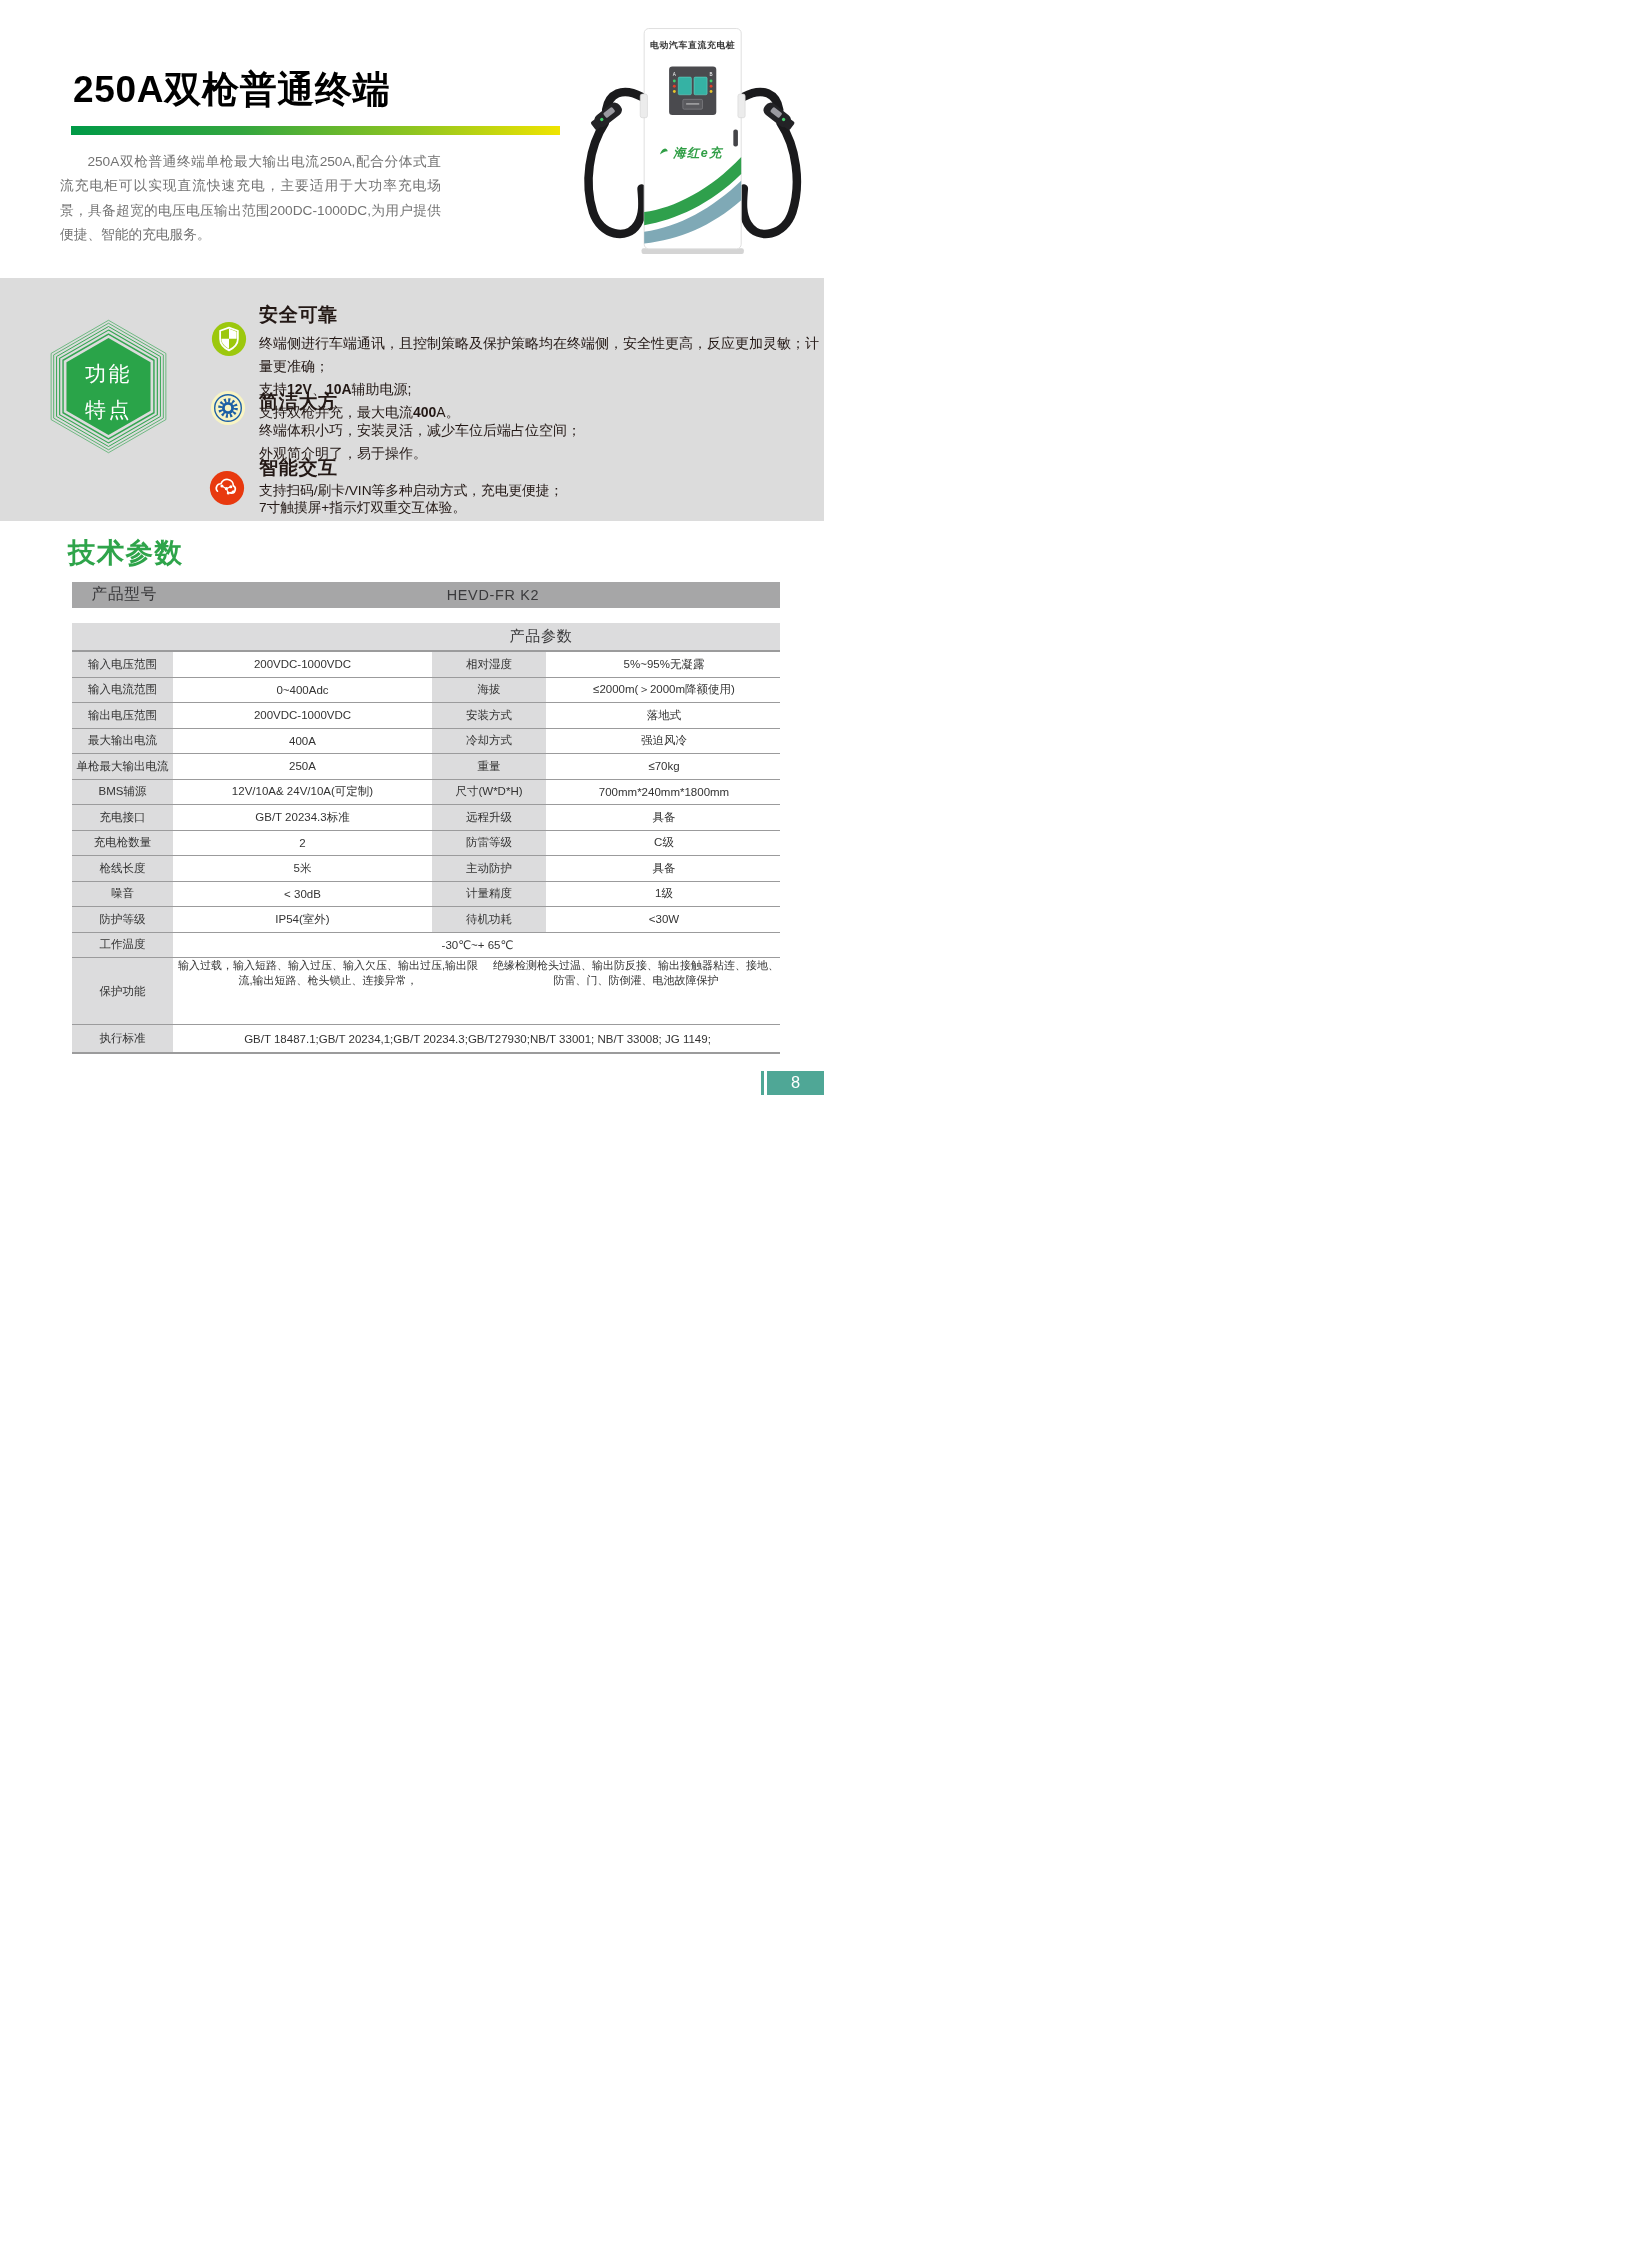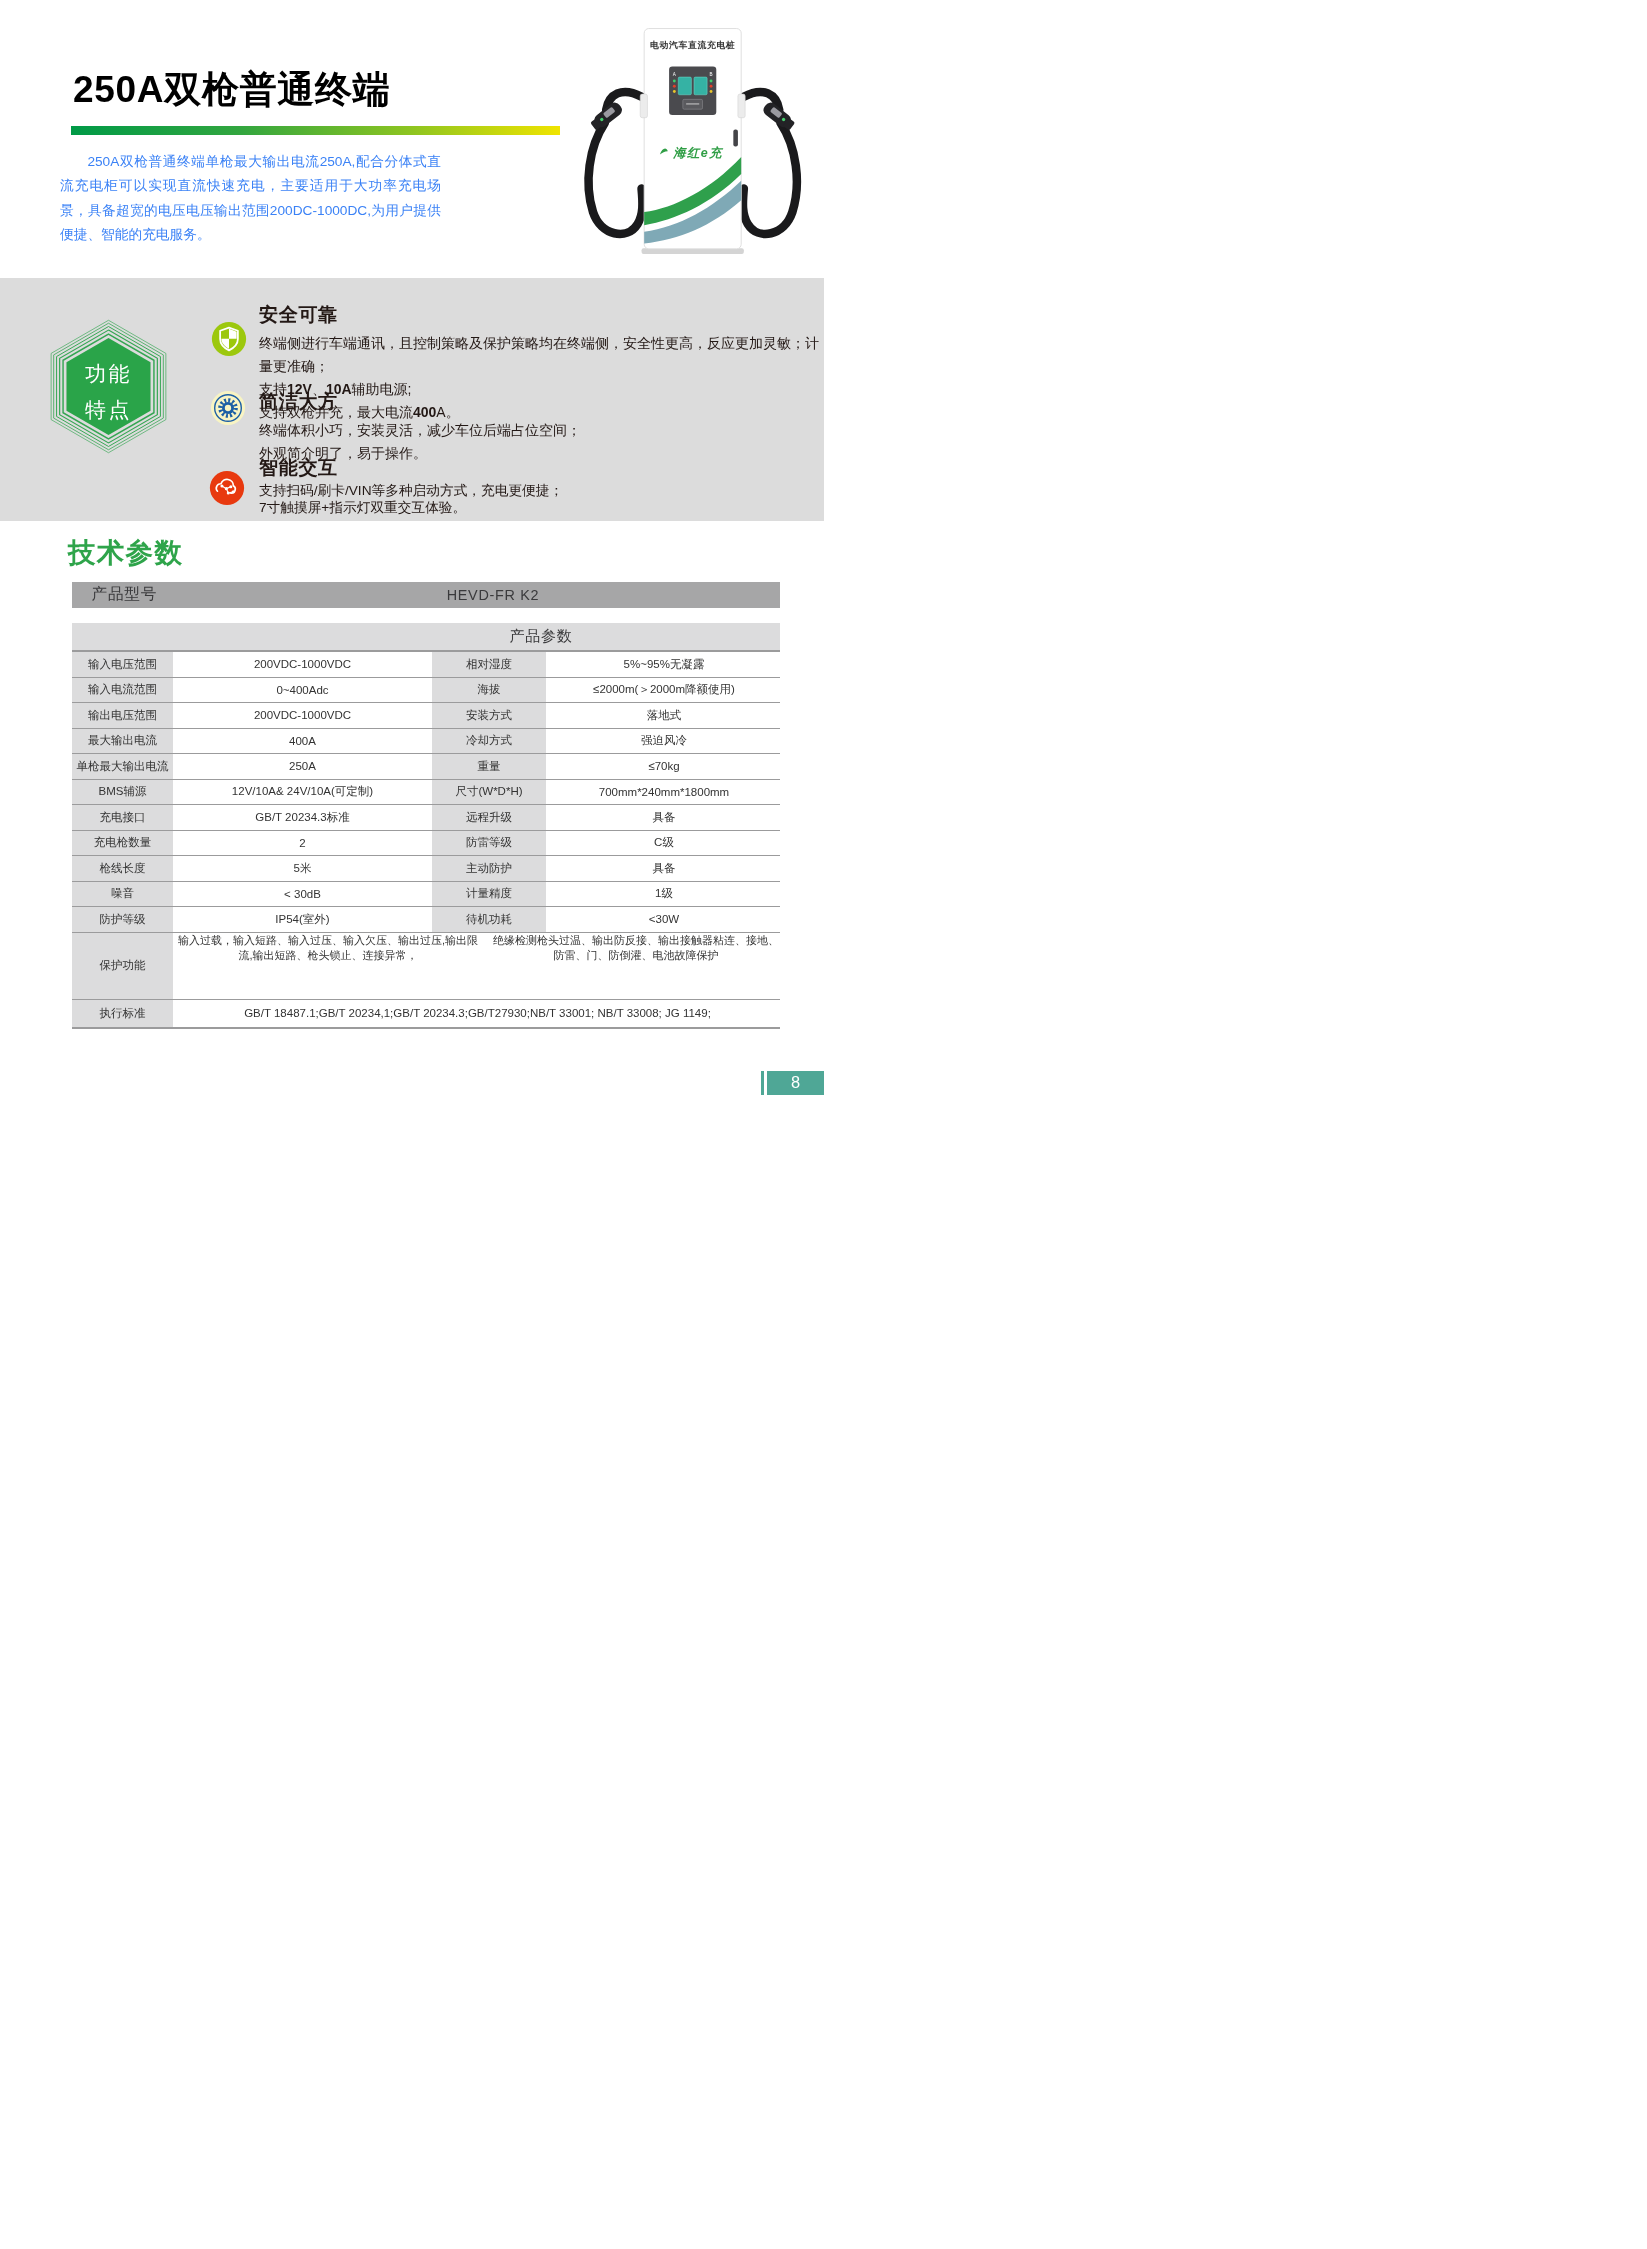--- a/index.html
+++ b/index.html
@@ -5,21 +5,21 @@
   html,body{margin:0;padding:0;background:#fff;}
   .page{position:relative;width:824px;height:1125px;background:#ffffff;overflow:hidden;
         font-family:"Liberation Sans","DejaVu Sans",sans-serif;color:#231815;}
 
   
   .main-title{position:absolute;left:73px;top:71px;font-size:37px;line-height:1;
               font-weight:800;color:#000000;letter-spacing:0.7px;white-space:nowrap;}
   .title-bar{position:absolute;left:71px;top:126px;width:489px;height:8.5px;
              background:linear-gradient(90deg,#009a47 0%,#33a63f 35%,#8fc520 70%,#f0e400 100%);}
   .intro{position:absolute;left:60px;top:136px;width:381px;font-size:13.7px;line-height:24.5px;
-         text-align:justify;text-indent:2em;color:#3b82f6;}
+         text-align:justify;text-indent:2em;color:#737373;}
 
   
   .product-svg{position:absolute;left:576px;top:18.3px;width:236px;height:244px;}
 
   
   .features-panel{position:absolute;left:0;top:278px;width:824px;height:243px;background:#dcdcdc;}
   .hex-svg{position:absolute;left:39px;top:35px;width:139px;height:147px;}
   .feat-icon{position:absolute;width:38px;height:38px;}
   .fi1{left:210px;top:42px;}
   .fi2{left:209px;top:111px;}
@@ -276,20 +276,24 @@
       <div class="cell lab cw3">计量精度</div>
       <div class="cell cw4">1级</div>
     </div>
     <div class="trow">
       <div class="cell lab cw1">防护等级</div>
       <div class="cell cw2">IP54(室外)</div>
       <div class="cell lab cw3">待机功耗</div>
       <div class="cell cw4">&lt;30W</div>
     </div>
 
+    <div class="trow">
+      <div class="cell lab cw1">工作温度</div>
+      <div class="cell cspan">-30℃~+ 65℃</div>
+    </div>
 
     <div class="trow tall">
       <div class="cell lab cw1">保护功能</div>
       <div class="prot-val">
         <div>输入过载，输入短路、输入过压、输入欠压、输出过压,输出限流,输出短路、枪头锁止、连接异常，</div>
         <div>绝缘检测枪头过温、输出防反接、输出接触器粘连、接地、防雷、门、防倒灌、电池故障保护</div>
       </div>
     </div>
 
     <div class="trow std">

